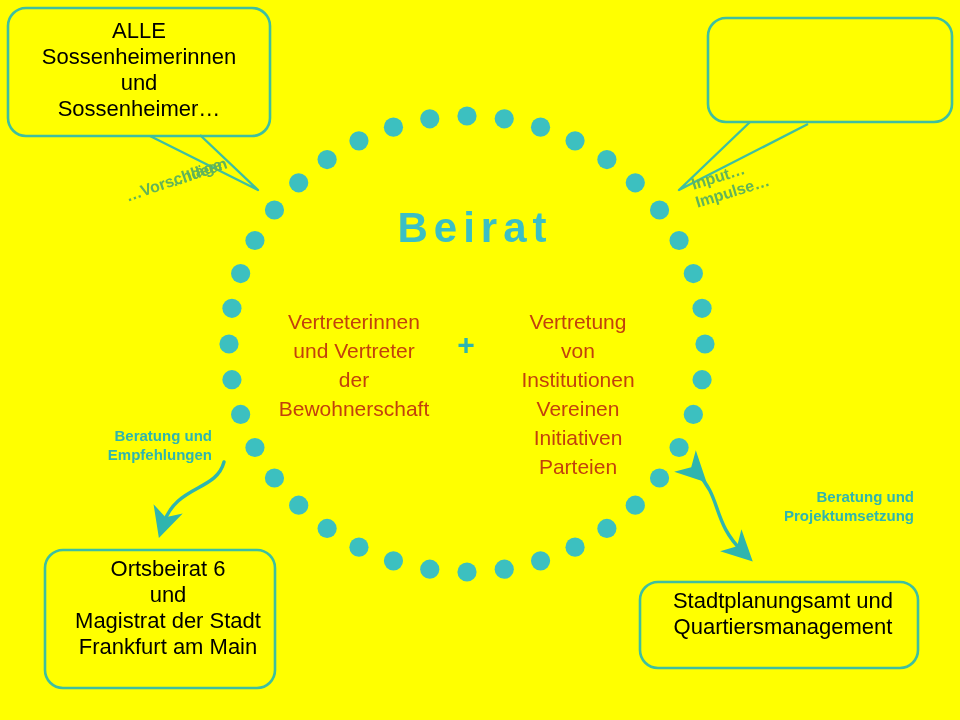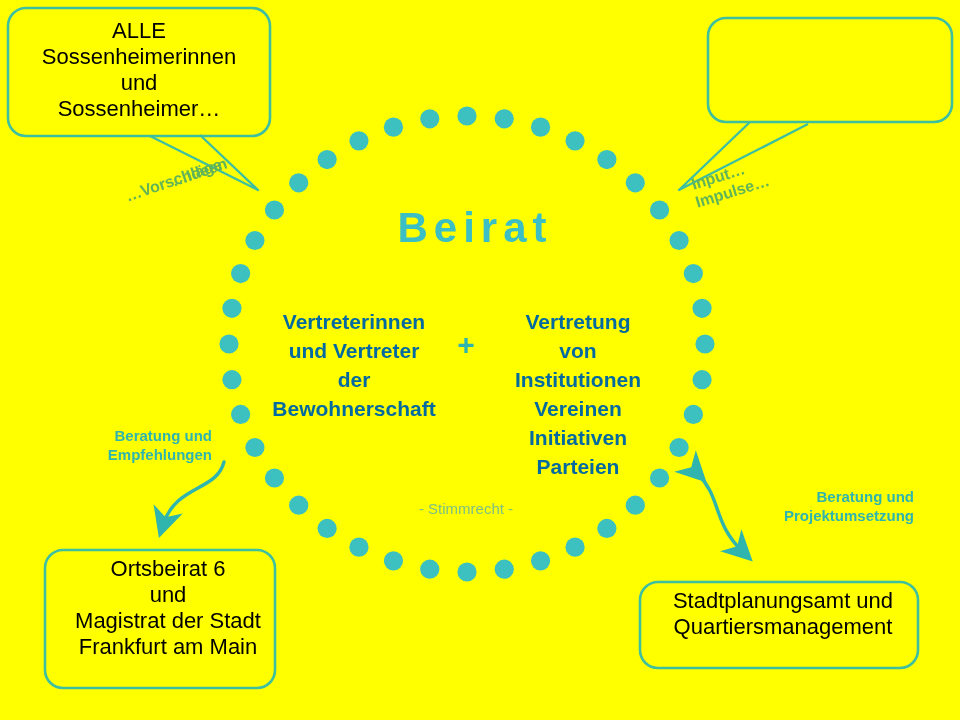--- a/index.html
+++ b/index.html
@@ -70,27 +70,26 @@
     color: #3bbfc4;
     font-weight: bold;
     font-size: 42px;
     letter-spacing: 6px;
     z-index: 6;
     pointer-events: none;
     padding-left: 10px;
   }
   .column {
     position: absolute;
-    color: #0369a1;
+    color: #c2410c;
     font-size: 21px;
     line-height: 1.38;
     text-align: center;
     z-index: 6;
     pointer-events: none;
-    font-weight: bold;
   }
   #col-left  { left: 268px; top: 308px; width: 172px; }
   #col-right { left: 492px; top: 308px; width: 172px; }
 
   #plus-sign {
     position: absolute;
     left: 440px; top: 328px;
     width: 52px;
     text-align: center;
     color: #2fb5ae;
@@ -204,15 +203,14 @@
   <div class="tail-label lbl-input">Input…</div>
   <div class="tail-label lbl-impulse">Impulse…</div>
 
   <div class="small-label lbl-beratung-empfehlungen">Beratung und<br>Empfehlungen</div>
   <div class="small-label lbl-beratung-projekt">Beratung und<br>Projektumsetzung</div>
 
   <div id="beirat-title">Beirat</div>
   <div class="column" id="col-left">Vertreterinnen<br>und Vertreter<br>der<br>Bewohnerschaft</div>
   <div id="plus-sign">+</div>
   <div class="column" id="col-right">Vertretung<br>von<br>Institutionen<br>Vereinen<br>Initiativen<br>Parteien</div>
-  <div id="stimmrecht">- Stimmrecht -</div>
 
 </div>
 
 </body></html>

